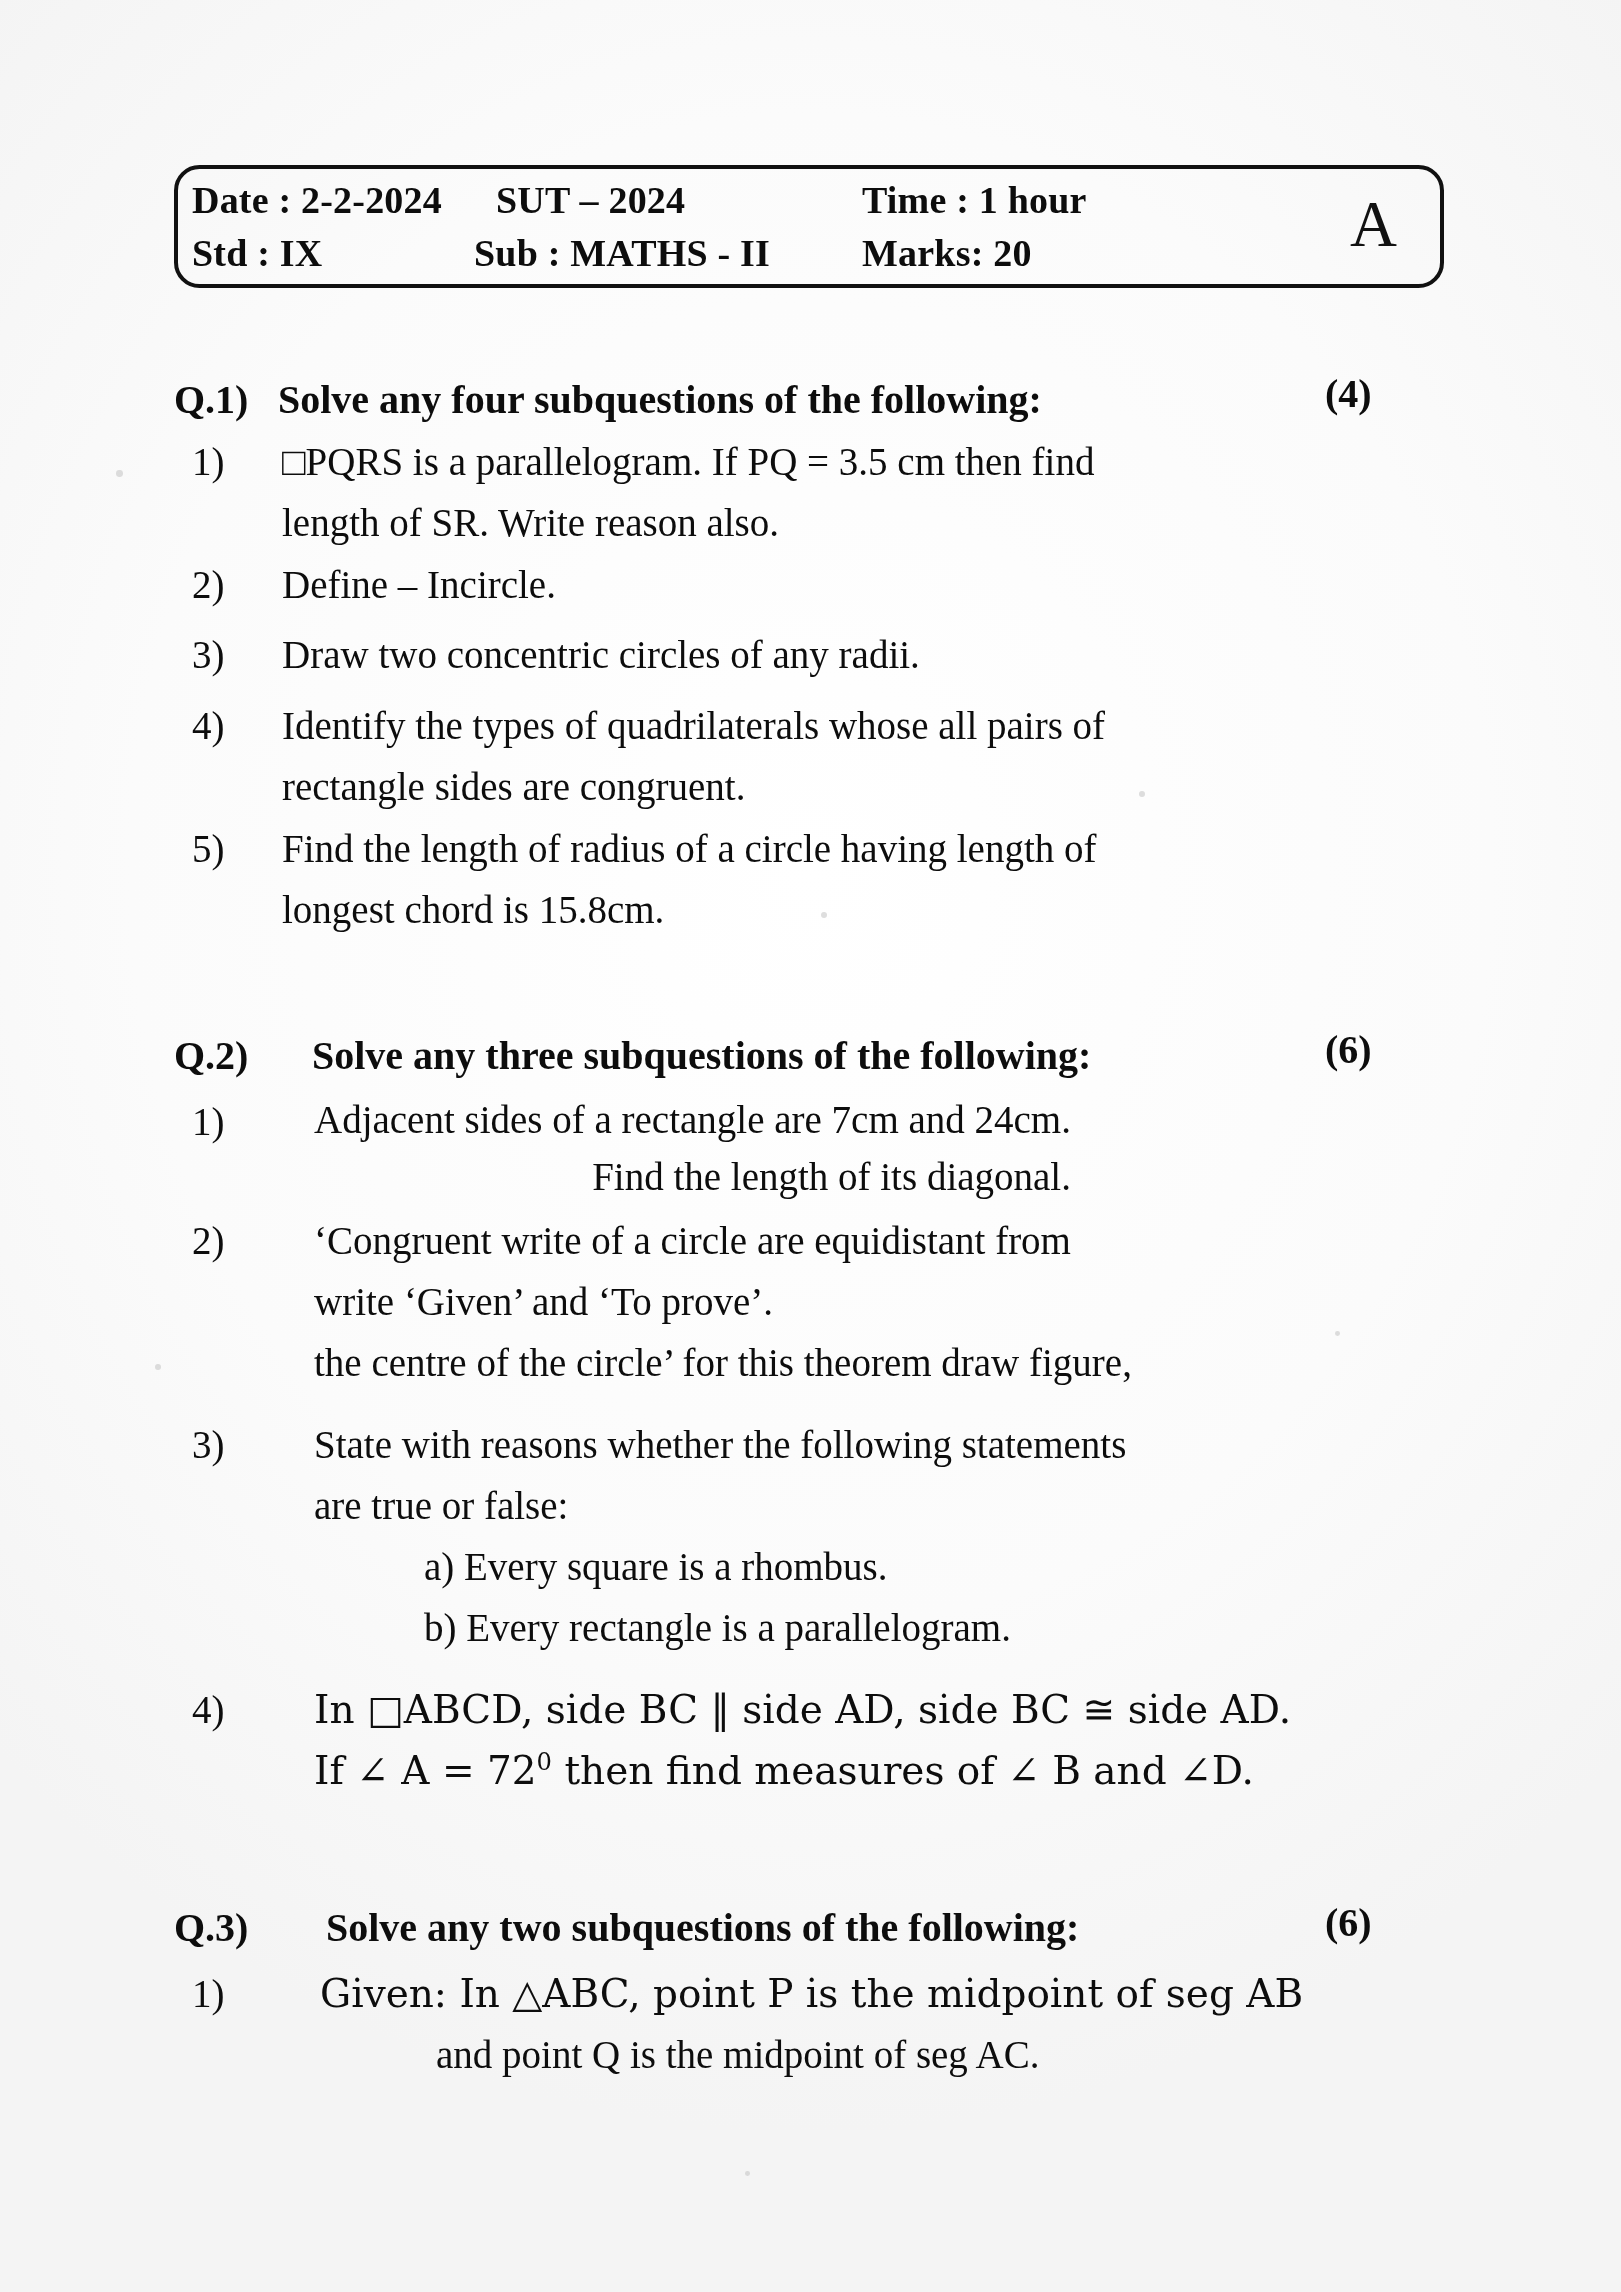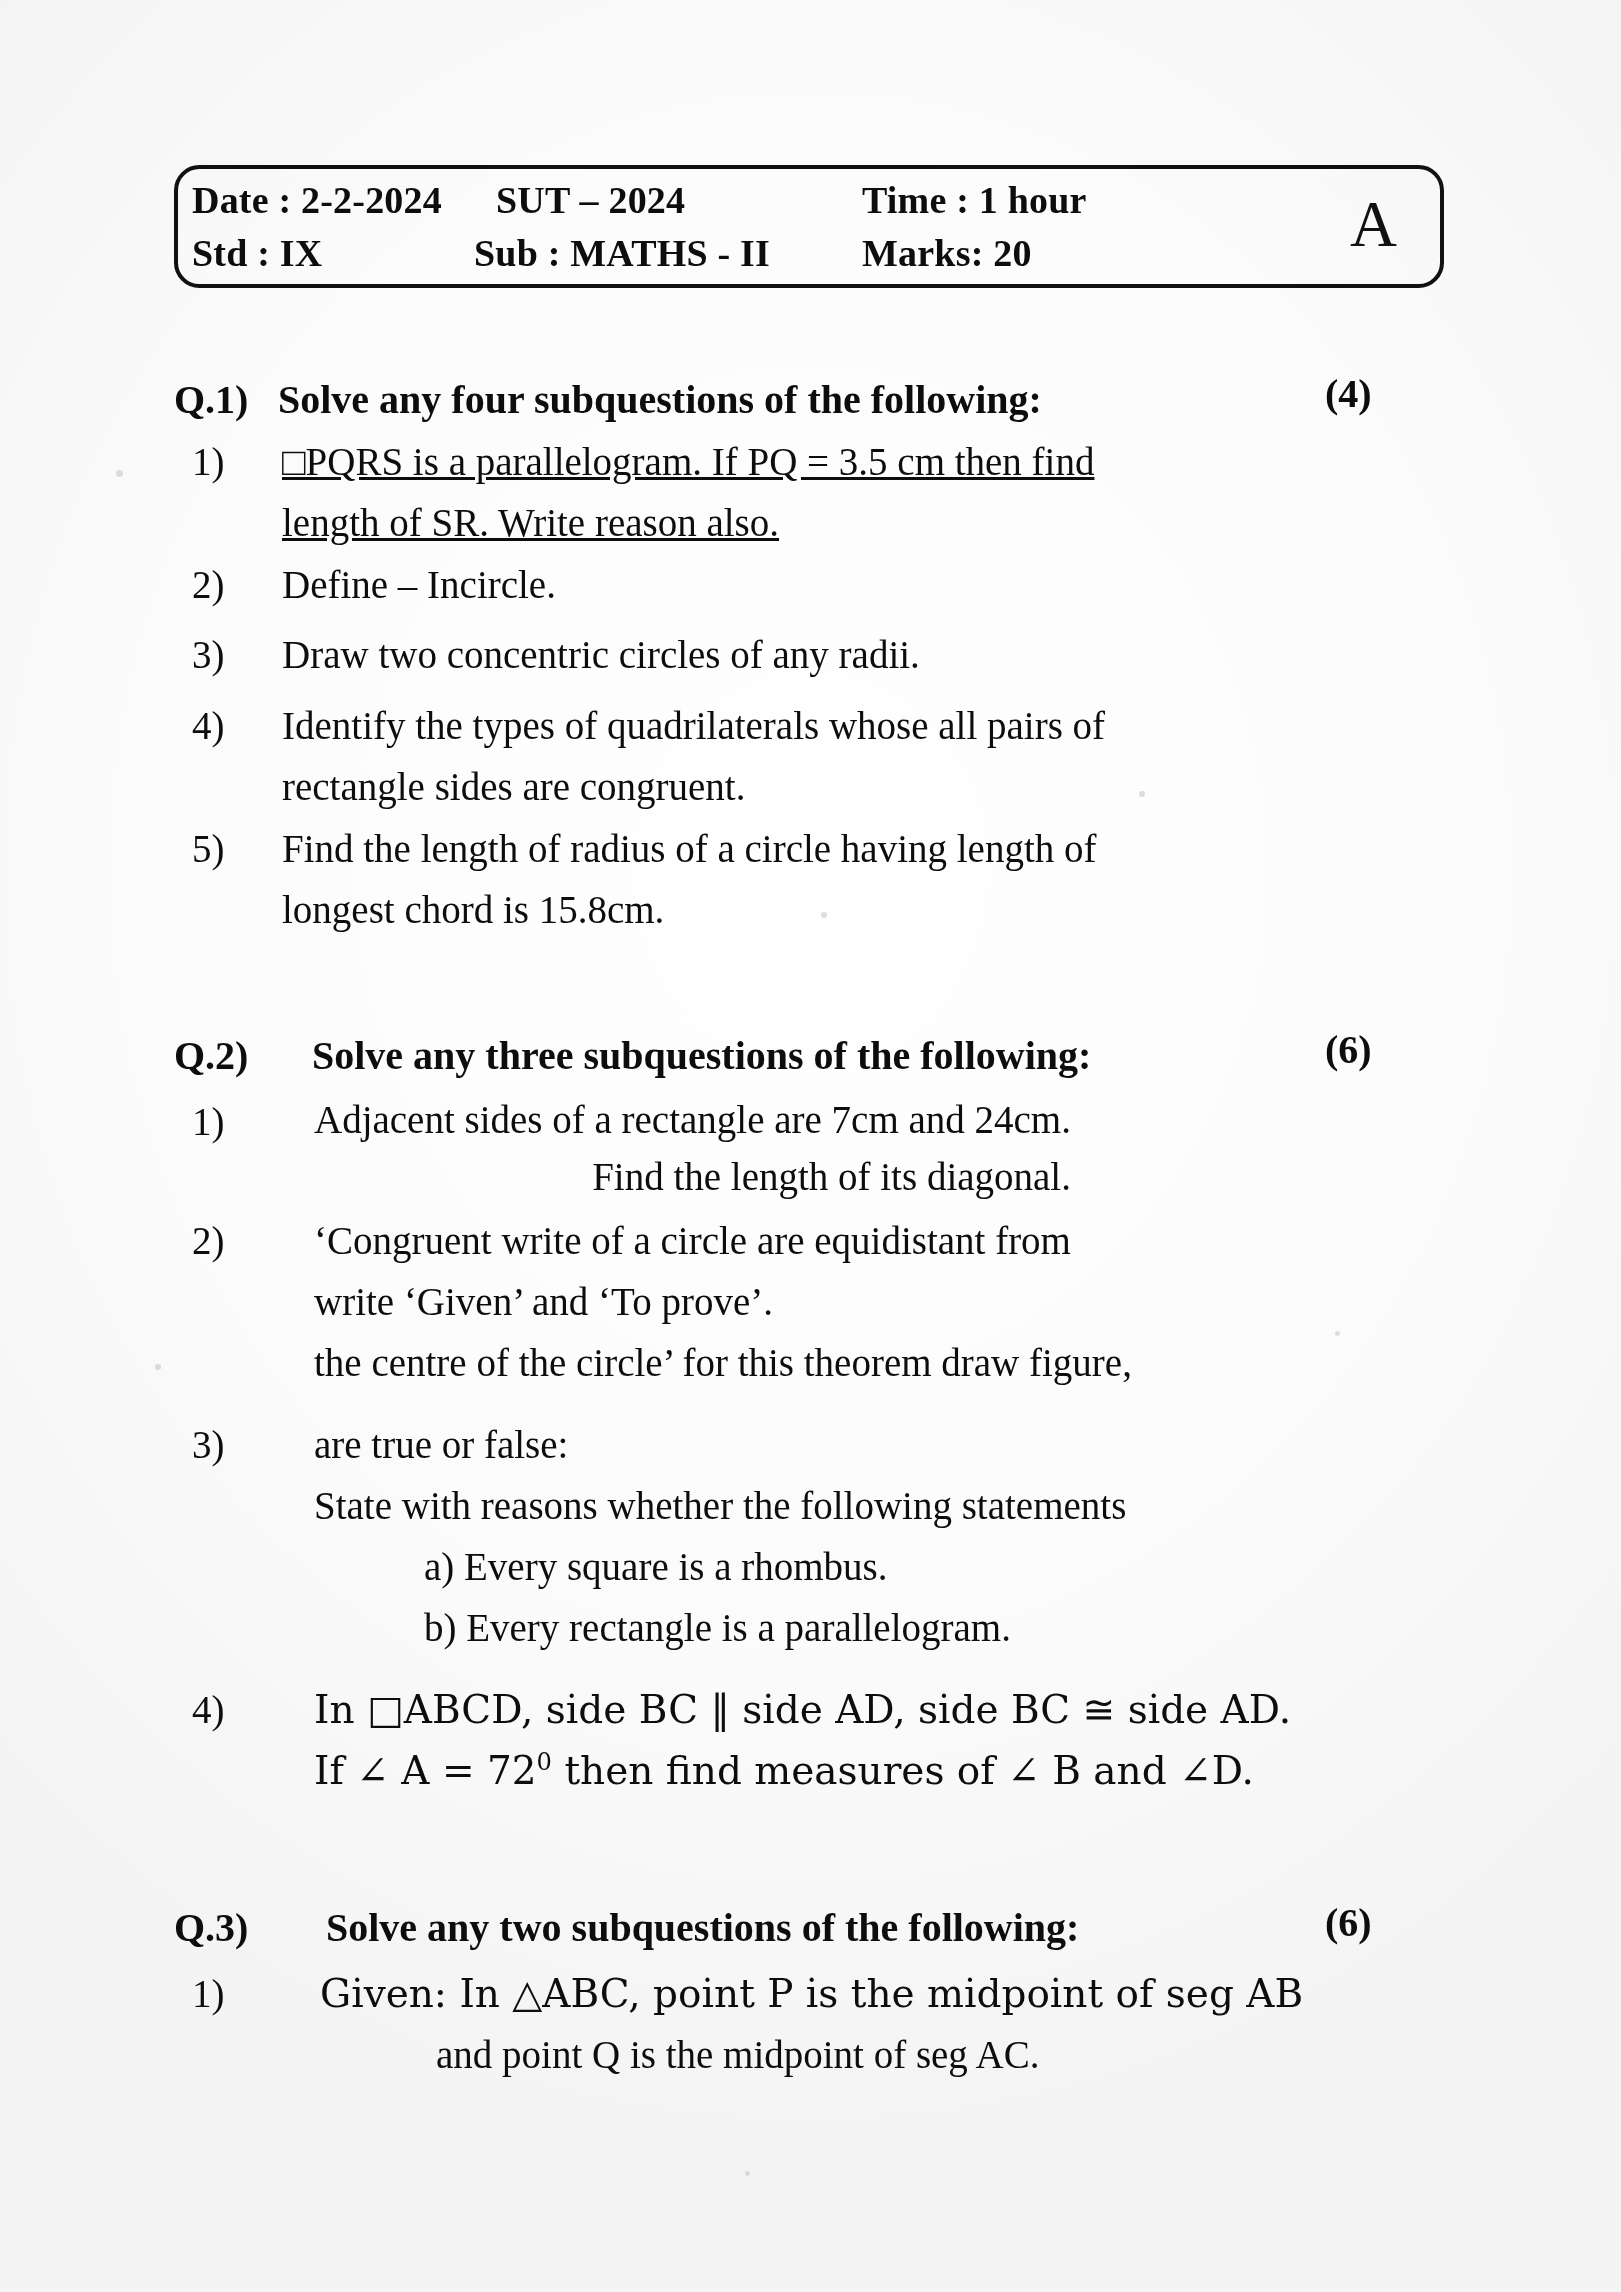--- a/index.html
+++ b/index.html
@@ -160,21 +160,21 @@
   <div class="paper-code">A</div>
 
   <div class="q-head" style="left:174px; top:376px;">
     <span class="q-label">Q.1)</span>
     <span class="q-text" style="left:104px;">Solve any four subquestions of the following:</span>
   </div>
   <div class="q-marks" style="left:1325px; top:370px;">(4)</div>
 
   <div class="item" style="left:192px; top:431px;">
     <span class="num">1)</span>
-    <span class="body" style="left:90px;text-decoration:underline;">
+    <span class="body" style="left:90px;">
       <span class="line">□PQRS is a parallelogram. If PQ = 3.5 cm then find</span>
       <span class="line">length of SR. Write reason also.</span>
     </span>
   </div>
 
   <div class="item" style="left:192px; top:554px;">
     <span class="num">2)</span>
     <span class="body" style="left:90px;">
       <span class="line">Define – Incircle.</span>
     </span>
@@ -222,22 +222,22 @@
     <span class="body" style="left:122px;">
       <span class="line">‘Congruent write of a circle are equidistant from</span>
       <span class="line">write ‘Given’ and ‘To prove’.</span>
       <span class="line">the centre of the circle’ for this theorem draw figure,</span>
     </span>
   </div>
 
   <div class="item" style="left:192px; top:1414px;">
     <span class="num">3)</span>
     <span class="body" style="left:122px;">
+      <span class="line">State with reasons whether the following statements</span>
       <span class="line">are true or false:</span>
-      <span class="line">State with reasons whether the following statements</span>
       <span class="line ind">a)  Every square is a rhombus.</span>
       <span class="line ind">b)  Every rectangle is a parallelogram.</span>
     </span>
   </div>
 
   <div class="item" style="left:192px; top:1679px;">
     <span class="num">4)</span>
     <span class="body" style="left:122px;">
       <span class="line sym">In □ABCD, side BC ‖ side AD, side BC ≅ side AD.</span>
       <span class="line sym">If <span class="sym">∠</span> A = 72<sup class="deg">0</sup> then find measures of <span class="sym">∠</span> B and <span class="sym">∠</span>D.</span>

